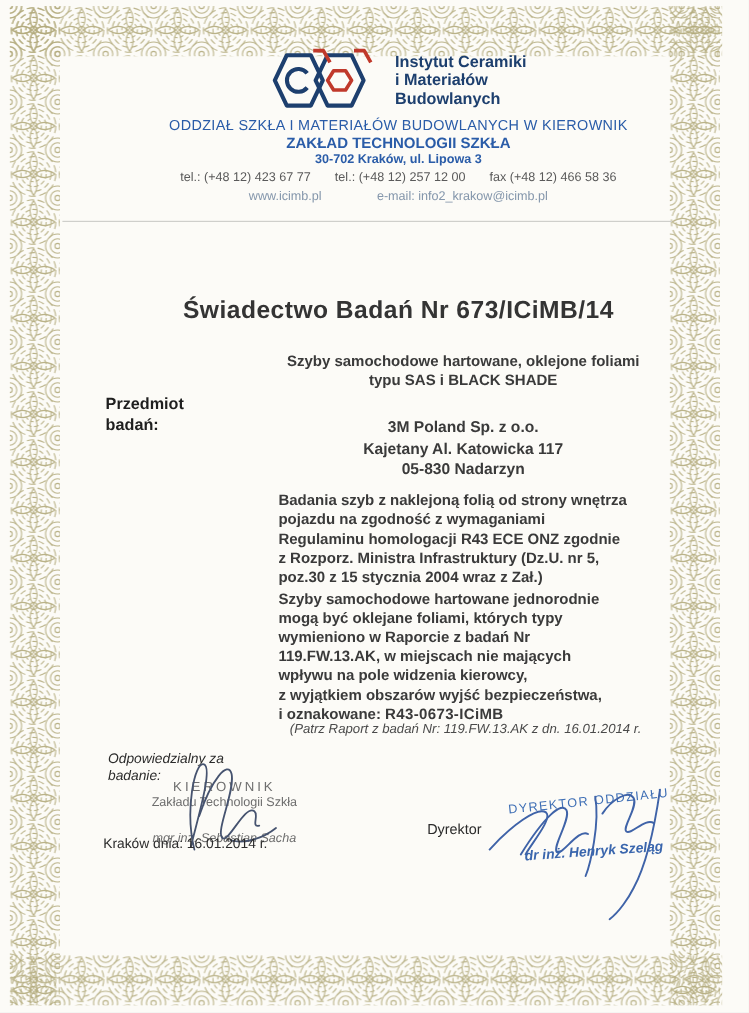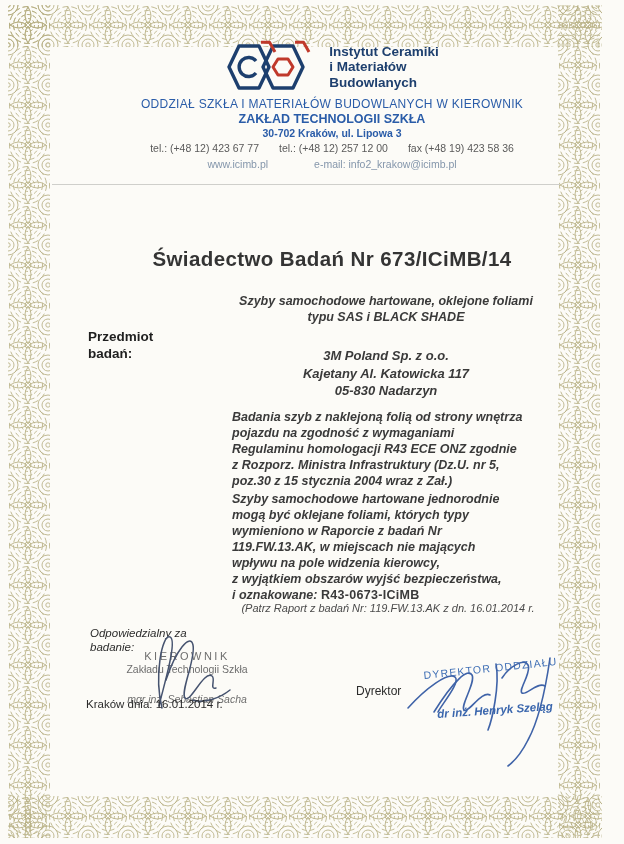--- a/index.html
+++ b/index.html
@@ -4,21 +4,21 @@
 <style>
   html,body{margin:0;padding:0;background:#e9e9e9;}
   .page{
     position:relative; width:624px; height:844px; margin:0 auto;
     background:#fcfbf7; overflow:hidden;
     font-family:"Liberation Sans", sans-serif; color:#2e2e2e;padding-left:40px;
   }
   .abs{position:absolute;}
   .c{text-align:center;}
   .ml{white-space:pre-line;}
-  .bi{font-weight:bold; font-style:italic;}
+  .bi{font-weight:bold; }
 
   
   .b-strip{position:absolute; opacity:.9;}
   .b-top{left:8px; top:5px; width:594px; height:42px;}
   .b-bottom{left:8px; top:796px; width:594px; height:42px;}
   .b-left{left:8px; top:5px; width:42px; height:833px;}
   .b-right{left:558px; top:5px; width:42px; height:833px;}
 
   
   .logo-row{left:0; right:0; top:40px; display:flex; justify-content:center; align-items:center; gap:12px;}
@@ -117,21 +117,21 @@
 Budowlanych</div>
   </div>
 
   <div class="abs division c">ODDZIAŁ SZKŁA I MATERIAŁÓW BUDOWLANYCH W KIEROWNIK</div>
   <div class="abs department c">ZAKŁAD TECHNOLOGII SZKŁA</div>
   <div class="abs address c">30-702 Kraków, ul. Lipowa 3</div>
 
   <div class="abs telrow">
     <span>tel.: (+48 12) 423 67 77</span>
     <span>tel.: (+48 12) 257 12 00</span>
-    <span>fax (+48 19) 423 58 36</span>
+    <span>fax (+48 12) 466 58 36</span>
   </div>
   <div class="abs webrow">
     <span>www.icimb.pl</span>
     <span>e-mail: info2_krakow@icimb.pl</span>
   </div>
 
   <div class="abs rule"></div>
 
   <div class="abs title c">Świadectwo Badań Nr 673/ICiMB/14</div>
 

